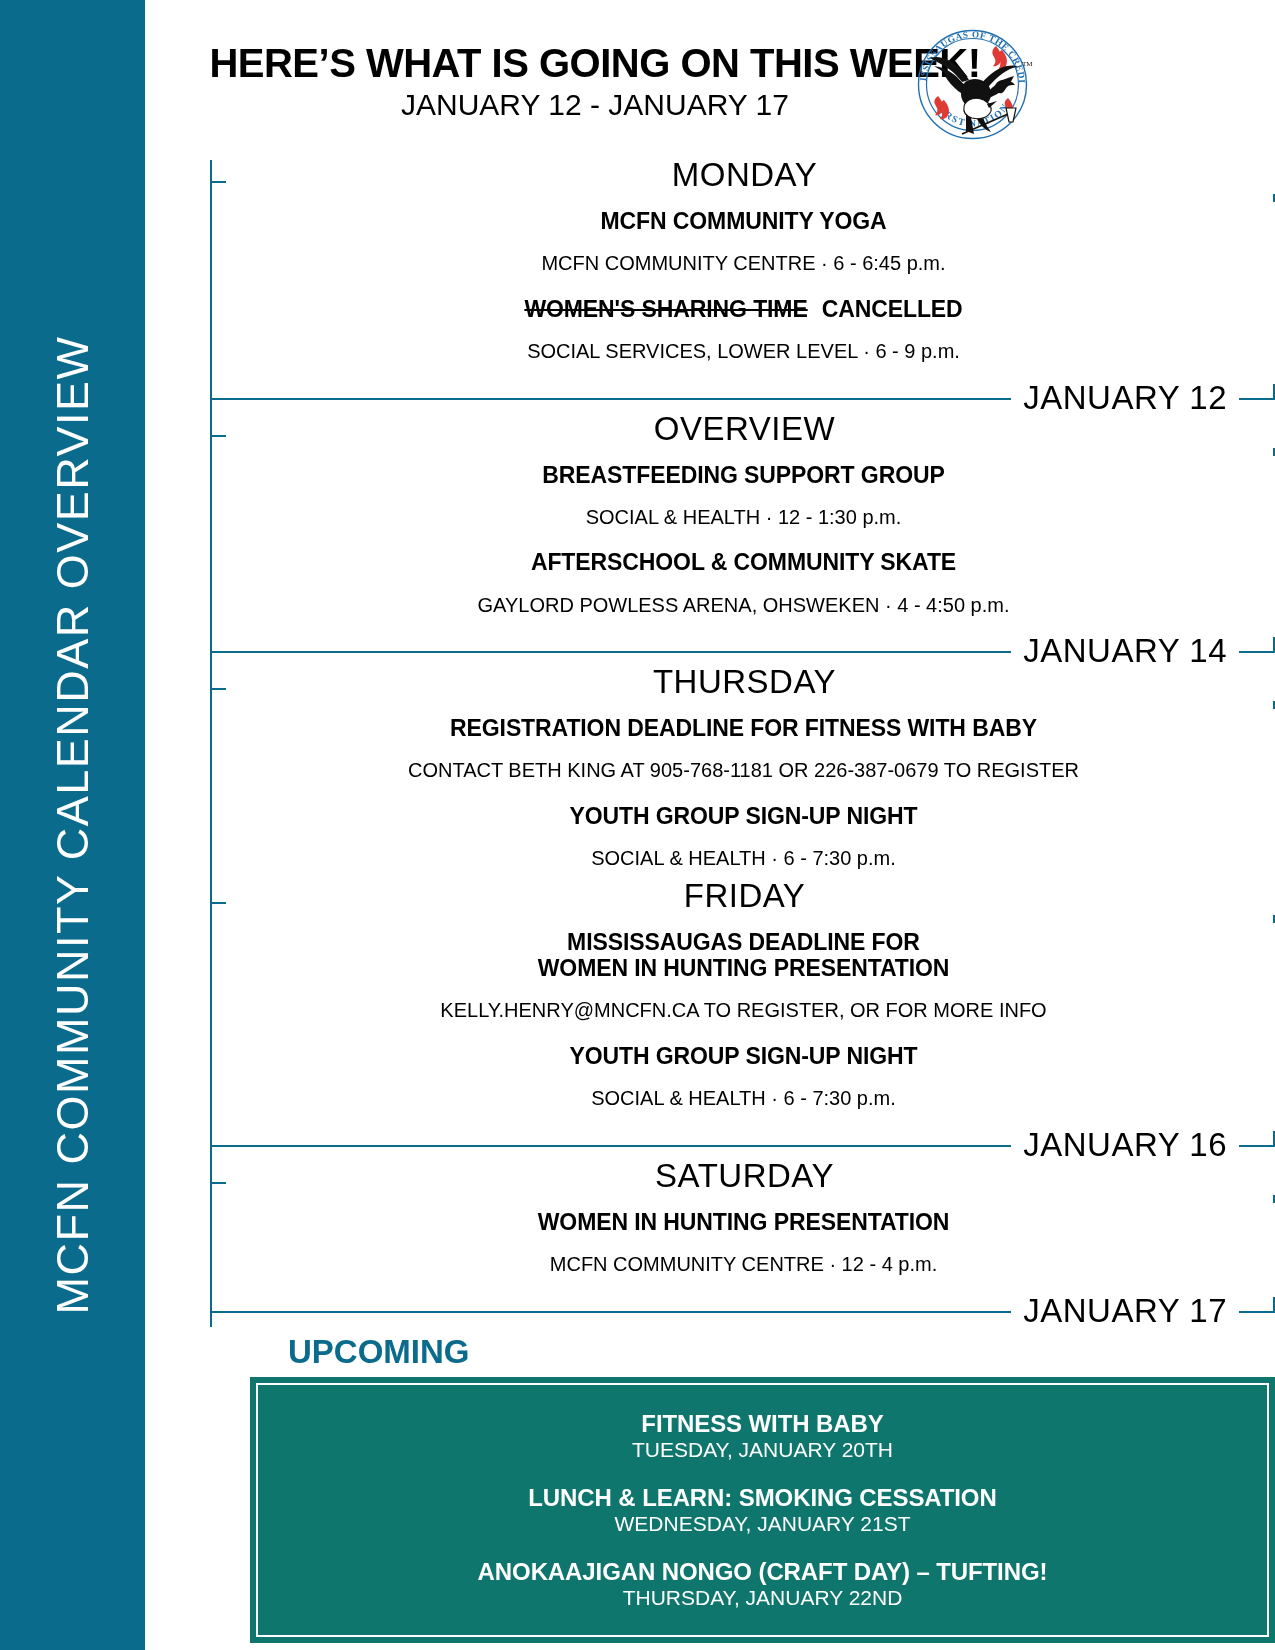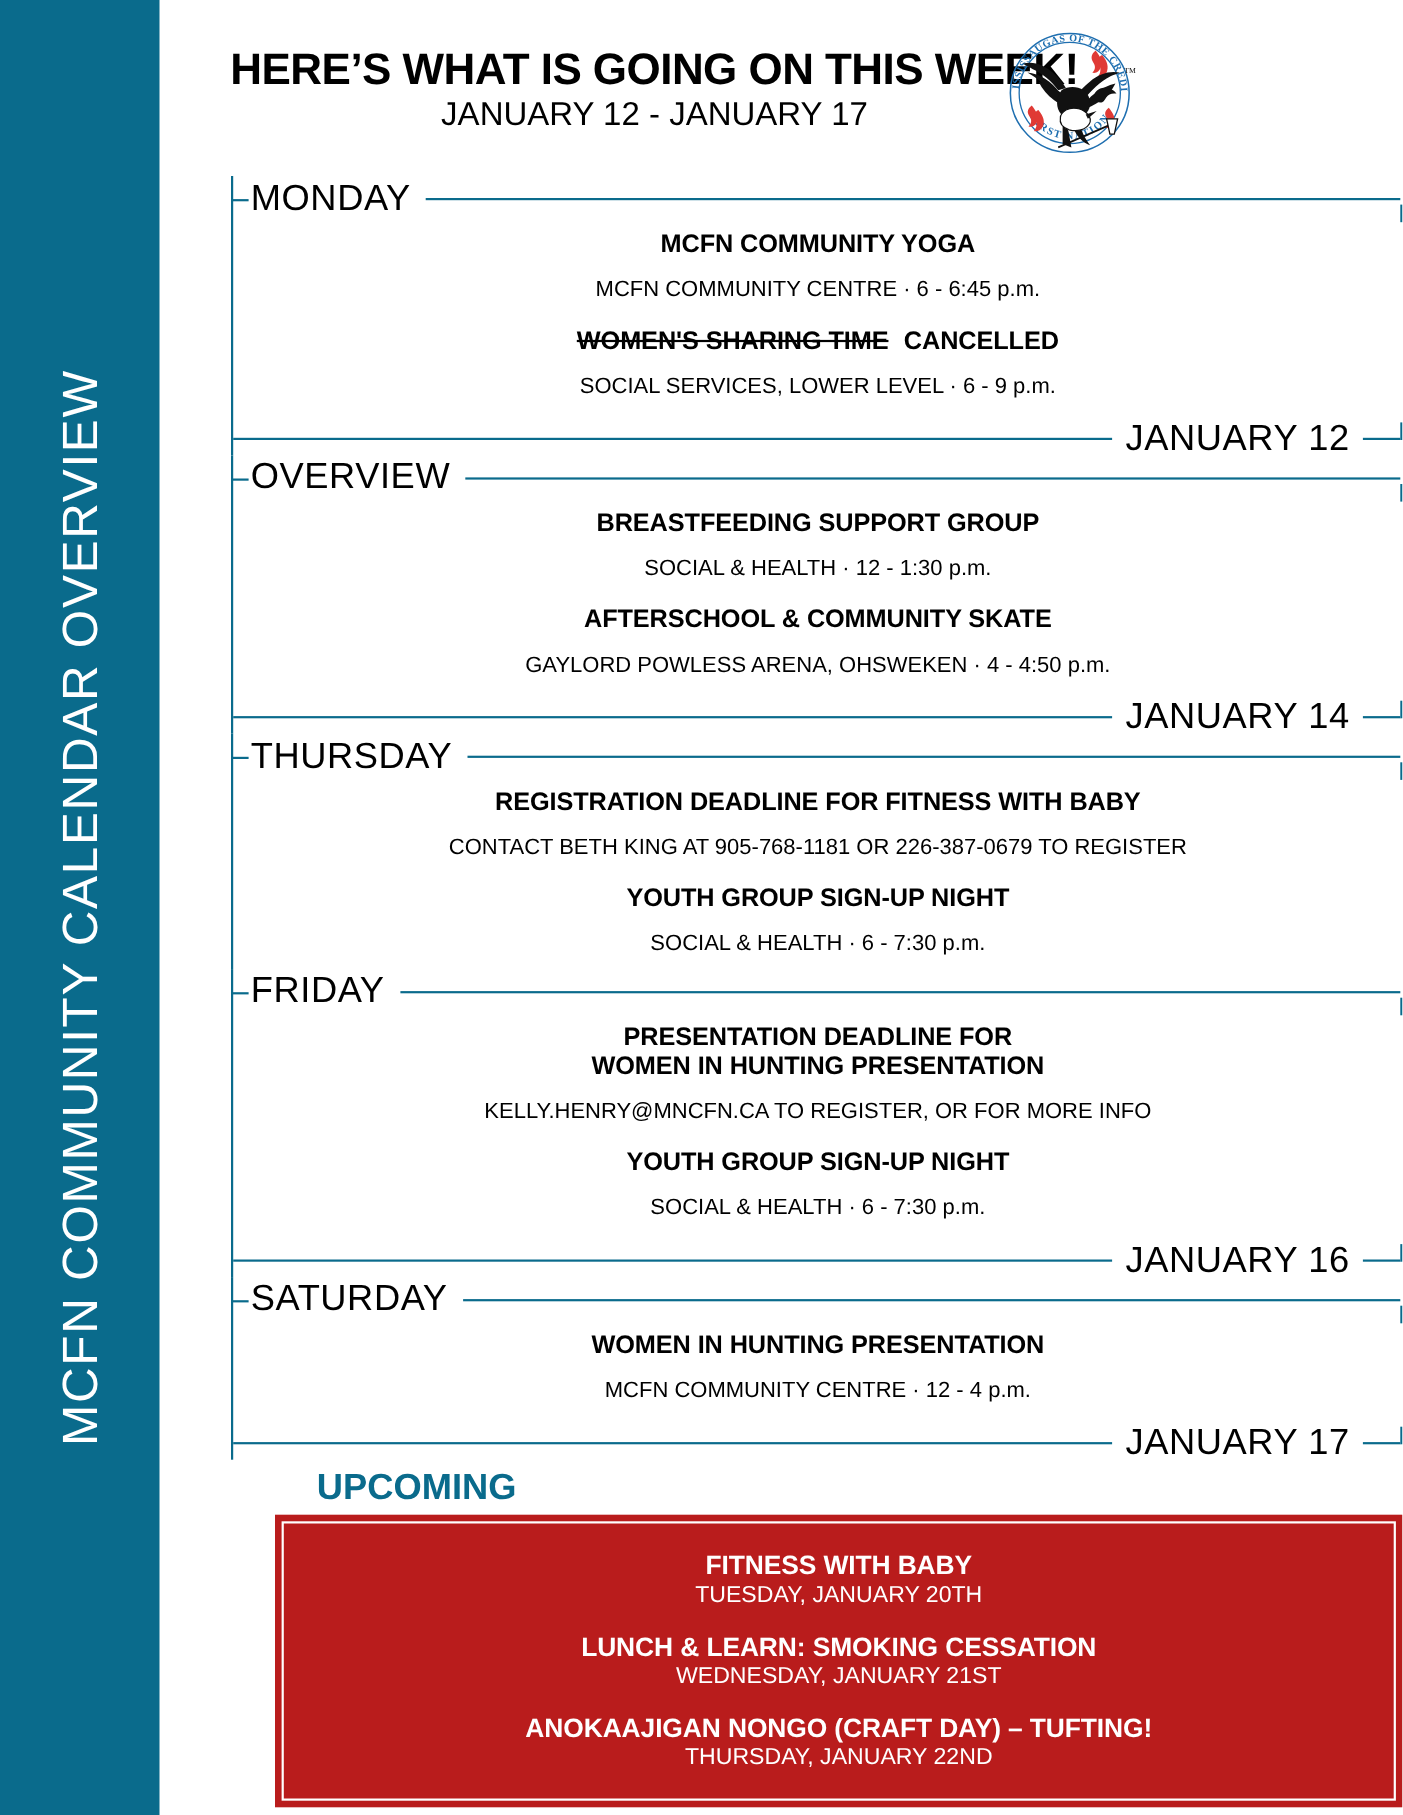--- a/index.html
+++ b/index.html
@@ -104,20 +104,21 @@
     border-left: 2px solid #0a6b8c;
     padding-top: 0;
   }
 
   
   .frame-top {
     position: relative;
     height: 42px;
     display: flex;
     align-items: center;
+    flex-direction: column;
   }
   .day-label {
     font-size: 33px;
     font-weight: 400;
     color: #000000;
     letter-spacing: 0.5px;
     padding: 0 14px 0 16px;
     white-space: nowrap;
     line-height: 1;
     transform: translateY(-2px);
@@ -219,21 +220,21 @@
   }
   #upcoming-heading {
     font-size: 33px;
     font-weight: bold;
     color: #0a6b8c;
     letter-spacing: 0px;
     padding-left: 38px;
     margin-bottom: 6px;
   }
   #upcoming-box {
-    background: #b91c1c;
+    background: #0f766e;
     padding: 6px;
     margin-right: 0;
   }
   #upcoming-inner {
     border: 2px solid #ffffff;
     padding: 26px 20px 24px 20px;
     text-align: center;
   }
   .up-event { margin-bottom: 22px; }
   .up-event:last-child { margin-bottom: 0; }
@@ -407,21 +408,21 @@
           <div class="day-frame">
             <div class="frame-top">
               <div class="corner-l"></div>
               <div class="day-label">FRIDAY</div>
               <div class="rule"></div>
               <div class="corner-r"></div>
             </div>
             <div class="events">
               <div class="event">
                 <div class="event-title">
-                  <div>PRESENTATION DEADLINE FOR</div>
+                  <div>MISSISSAUGAS DEADLINE FOR</div>
                   <div>WOMEN IN HUNTING PRESENTATION</div>
                 </div>
                 <div class="event-detail">KELLY.HENRY@MNCFN.CA TO REGISTER, OR FOR MORE INFO</div>
               </div>
               <div class="event">
                 <div class="event-title">
                   <div>YOUTH GROUP SIGN-UP NIGHT</div>
                 </div>
                 <div class="event-detail">SOCIAL &amp; HEALTH · 6 - 7:30 p.m.</div>
               </div>

